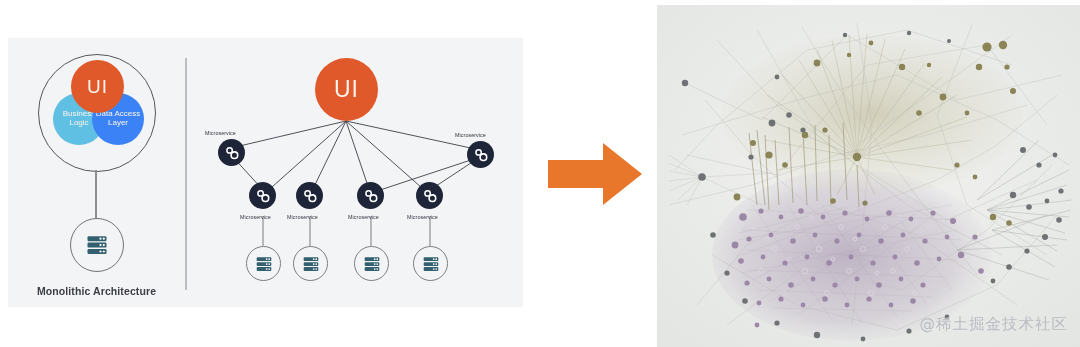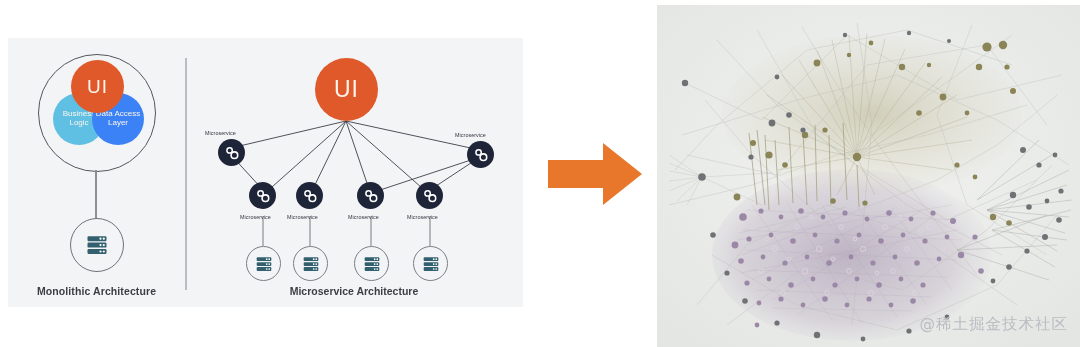--- a/index.html
+++ b/index.html
@@ -259,21 +259,20 @@
           <rect x="3.5" y="17" width="19" height="5" rx="1.2" fill="#33606e"></rect>
           <circle cx="16.5" cy="6.7" r="1.1" fill="#ffffff"></circle>
             <circle cx="19.8" cy="6.7" r="1.1" fill="#ffffff"></circle>
           <circle cx="16.5" cy="13.1" r="1.1" fill="#ffffff"></circle>
             <circle cx="19.8" cy="13.1" r="1.1" fill="#ffffff"></circle>
           <circle cx="16.5" cy="19.5" r="1.1" fill="#ffffff"></circle>
             <circle cx="19.8" cy="19.5" r="1.1" fill="#ffffff"></circle>
         </svg>
       </div>
 
-      <div class="micro-title">Microservice Architecture</div>
     </div>
   </div>
 
   <svg class="arrow" viewBox="0 0 98 72">
     <polygon points="2,22 57,22 57,5 96,36 57,67 57,50 2,50" fill="#e8772c"></polygon>
   </svg>
 
   <div class="netimg">
     <svg width="423" height="342" viewBox="0 0 423 342">
       <defs>

